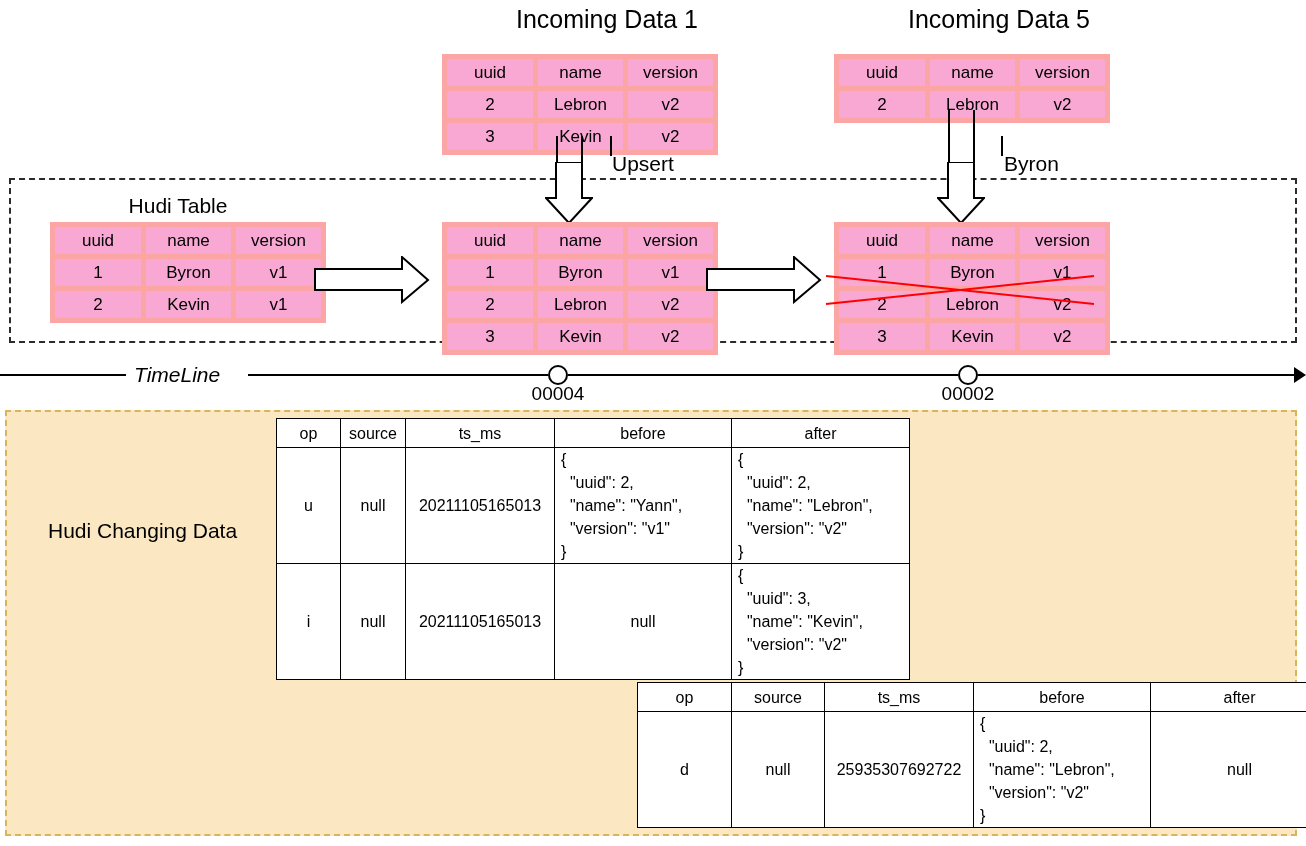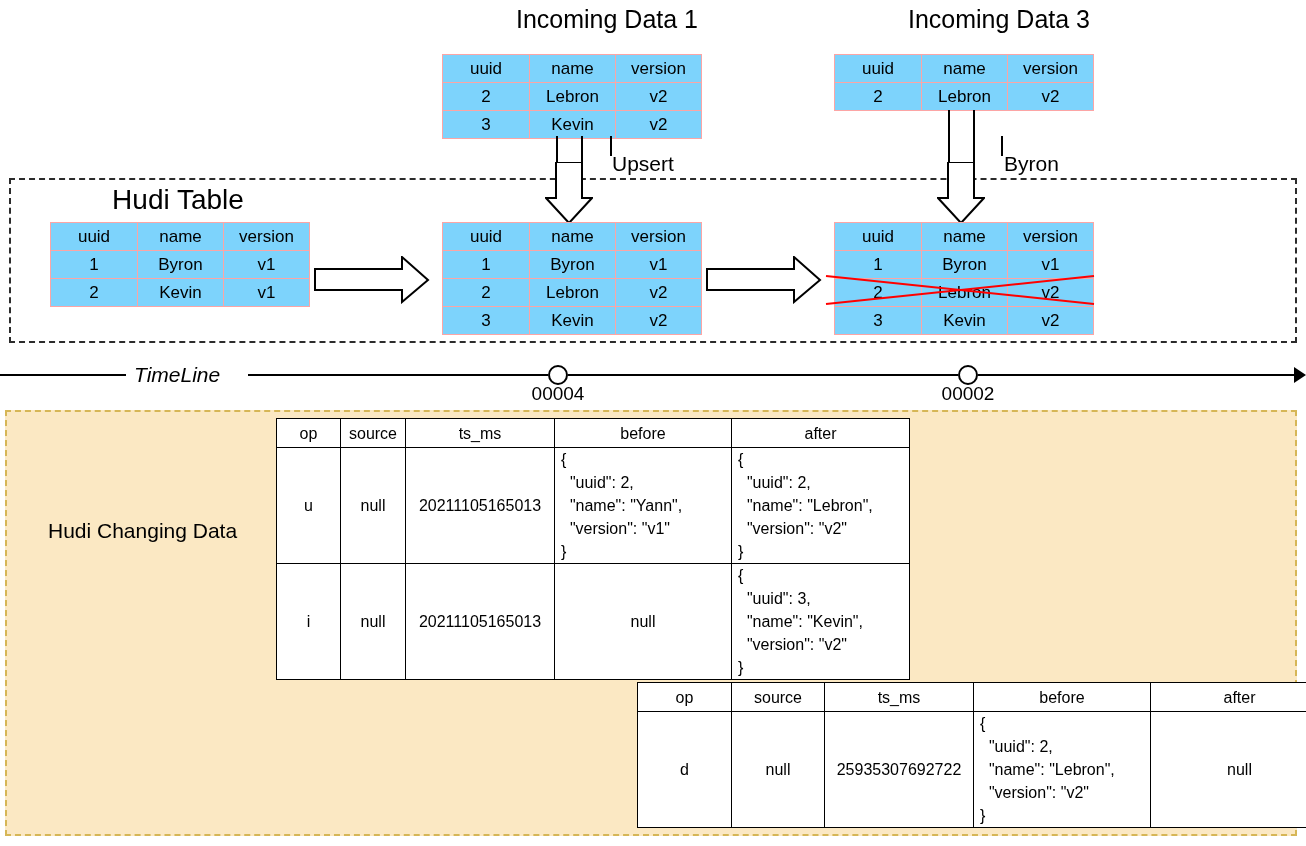--- a/index.html
+++ b/index.html
@@ -2,30 +2,30 @@
 <html><head>
 <meta charset="utf-8">
 <style>
   html,body{margin:0;padding:0;background:#ffffff;}
   body{width:1306px;height:846px;position:relative;overflow:hidden;
        font-family:"Liberation Sans","DejaVu Sans",sans-serif;color:#000;}
   .abs{position:absolute;}
 
   
   .big-title{font-size:25px;line-height:30px;text-align:right;white-space:nowrap;}
-  .mid-title{font-size:28px;line-height:26px;text-align:center;white-space:nowrap;}
+  .mid-title{font-size:21px;line-height:26px;text-align:center;white-space:nowrap;margin-top:6px;}
   .op-label{font-size:21px;line-height:24px;white-space:nowrap;margin-left:12px;}
   .tl-label{font-size:21px;line-height:24px;white-space:nowrap;font-style:italic;}
   .tick-label{font-size:19px;line-height:22px;text-align:center;white-space:nowrap;}
   .region-label{font-size:21px;line-height:26px;white-space:nowrap;}
 
   
   table.gt{border-collapse:collapse;background:#fff;table-layout:fixed;}
-  table.gt td{border:1px solid #fca5a5;text-align:center;font-size:17px;
-              line-height:20px;padding:0;height:27px;background:#7dd3fc;}
+  table.gt td{border:5px solid #fca5a5;text-align:center;font-size:17px;
+              line-height:20px;padding:0;height:27px;background:#f9a8d4;}
   table.gt td.hdr{height:27px;}
   td.pink{background:#f5cccc;}
   td.blue{background:#cfe2f3;}
 
   
   table.cdc{border-collapse:collapse;background:#0ea5e9;table-layout:fixed;padding-left:8px;}
   table.cdc td{border:1px solid #000;font-size:16px;line-height:19px;
                padding:0 4px;text-align:center;vertical-align:middle;background:#fff;}
   table.cdc td.hdrcell{height:28px;}
   table.cdc td.json{text-align:left;padding-left:6px;white-space:pre;font-size:16px;line-height:23px;}
@@ -35,21 +35,21 @@
   .beige-box{border:2px dashed #d6b656;box-sizing:border-box;background:#fbe8c3;}
 
   
   .vline{background:#000;width:2px;}
 </style>
 </head>
 <body>
 
 <div class="abs big-title" style="left:442px;top:4px;width:256px;">Incoming Data 1</div>
 
-<div class="abs big-title" style="left:834px;top:4px;width:256px;">Incoming Data 3</div>
+<div class="abs big-title" style="left:834px;top:4px;width:256px;">Incoming Data 5</div>
 
 <div class="abs" style="left:442px;top:54px;">
   <table class="gt" style="width:256px;">
     <tbody>
         <tr>
       <td class="hdr" style="width:86px">uuid</td>
       <td class="hdr" style="width:85px">name</td>
       <td class="hdr" style="width:85px">version</td>
     </tr>
     <tr>

